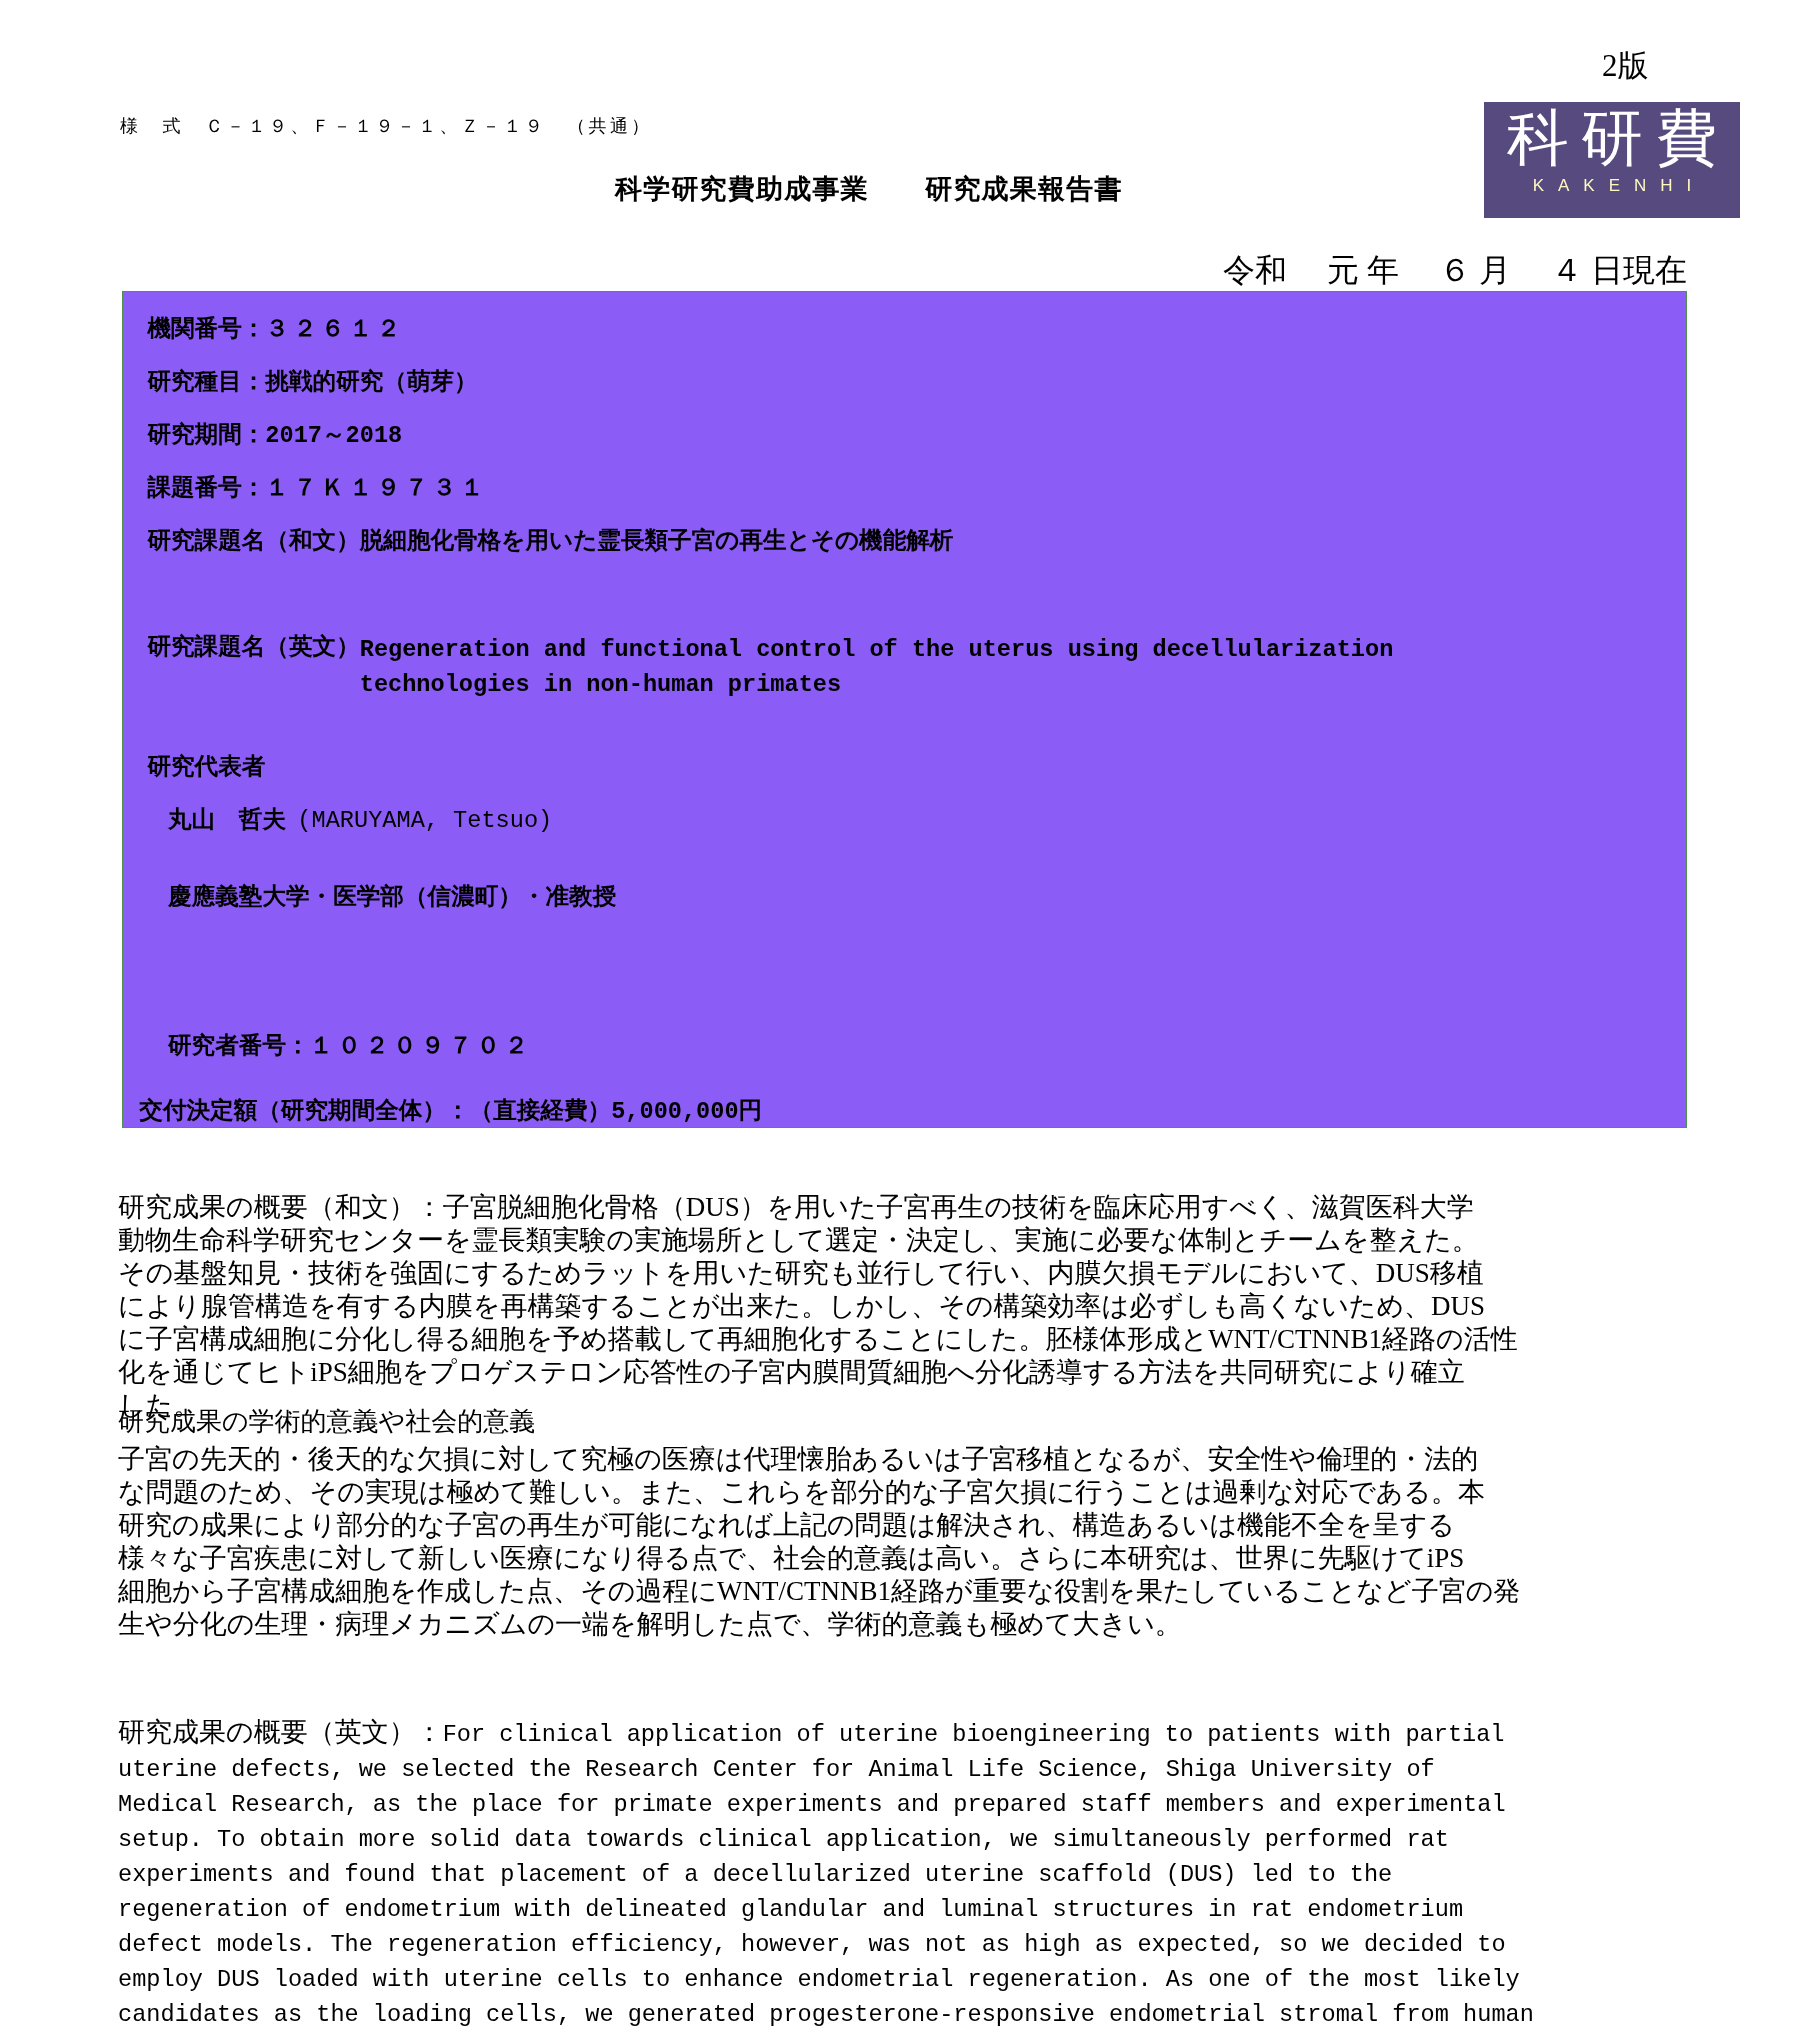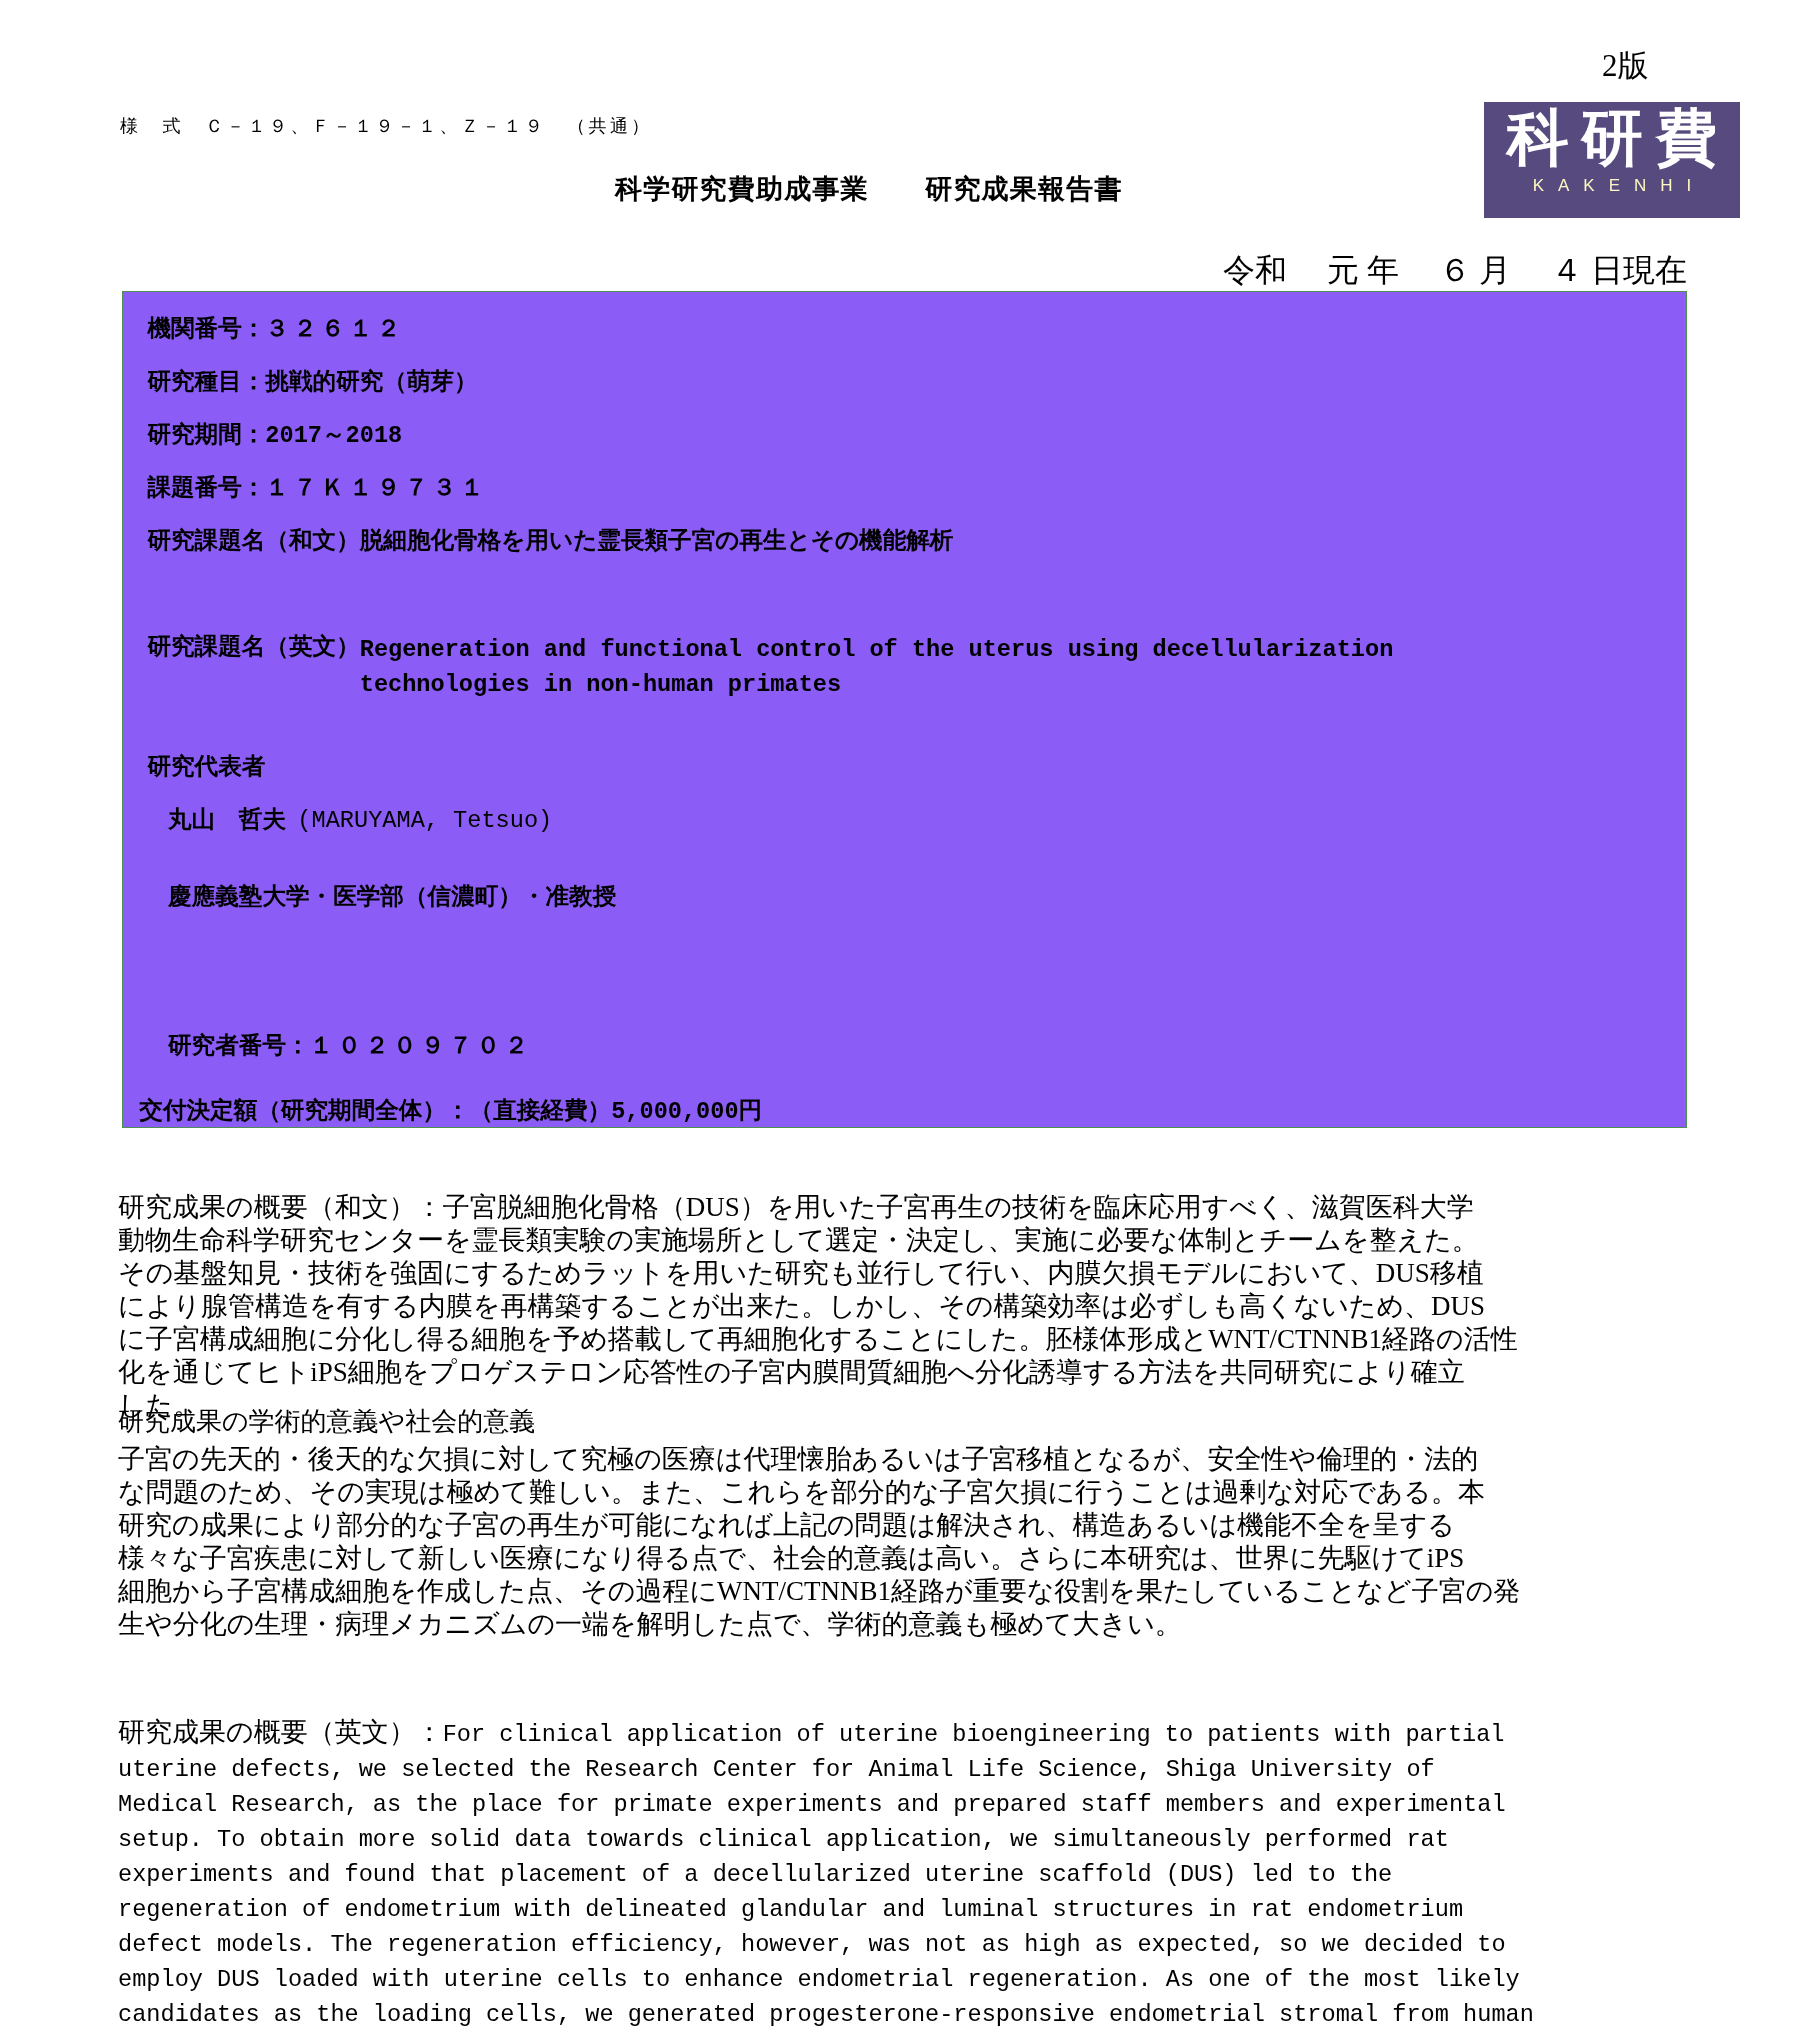--- a/index.html
+++ b/index.html
@@ -17,21 +17,21 @@
 
   
   .edition{left:1602px;top:45px;font-size:31px;font-family:var(--serif);}
   .form-line{left:120px;top:114px;font-size:18px;font-family:var(--sans);font-weight:normal;letter-spacing:3.3px;}
   .doc-title{left:615px;top:171px;font-size:27px;font-family:var(--sans);font-weight:bold;letter-spacing:1.2px;}
   .date-line{right:120px;top:249px;font-size:32px;font-family:var(--serif);}
 
   
   .logo{left:1484px;top:102px;width:256px;height:116px;display:flex;flex-direction:column;
         align-items:center;justify-content:flex-start;padding-top:3.3px;}
-  .logo-kanji{color:#fff;font-family:var(--serif);font-weight:bold;font-size:62px;line-height:67px;letter-spacing:12.2px;margin-left:12.2px;text-align:right;}
+  .logo-kanji{color:#fff;font-family:var(--serif);font-weight:normal;font-size:62px;line-height:67px;letter-spacing:12.2px;margin-left:12.2px;text-align:right;}
   .logo-latin{color:#fef9c3;font-family:var(--sans);font-size:17px;letter-spacing:14px;margin-left:14px;line-height:28.5px;}
 
   
   .gbox{left:122px;top:291px;width:1565px;height:837px;border:1.2px solid #4f8f4f;}
   .gbox .row{position:absolute;left:24.4px;font-size:23.6px;font-family:var(--sans);font-weight:600;line-height:29px;white-space:nowrap;}
   .gbox .lbl{font-family:var(--sans);font-weight:bold;}
   .gbox .val{font-weight:600;}
   .spread{letter-spacing:0.18em;}
   .mono{font-family:var(--mono);font-weight:normal;}
   .row-entitle{display:flex;}

